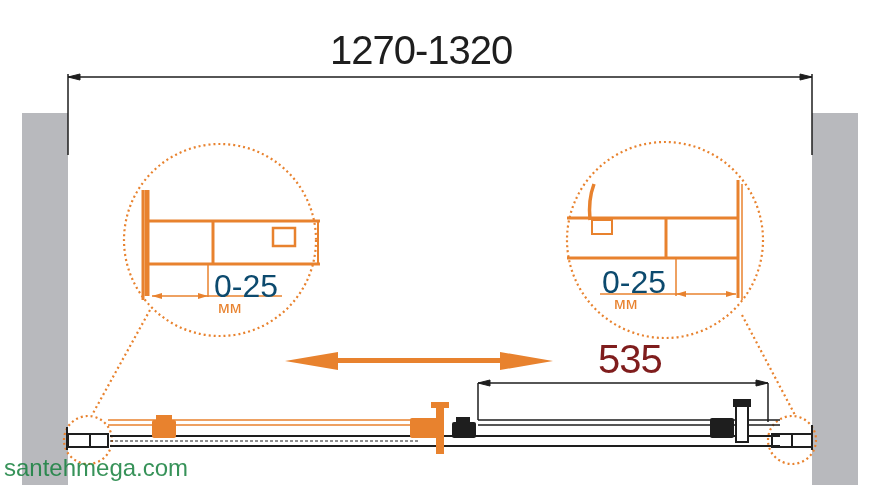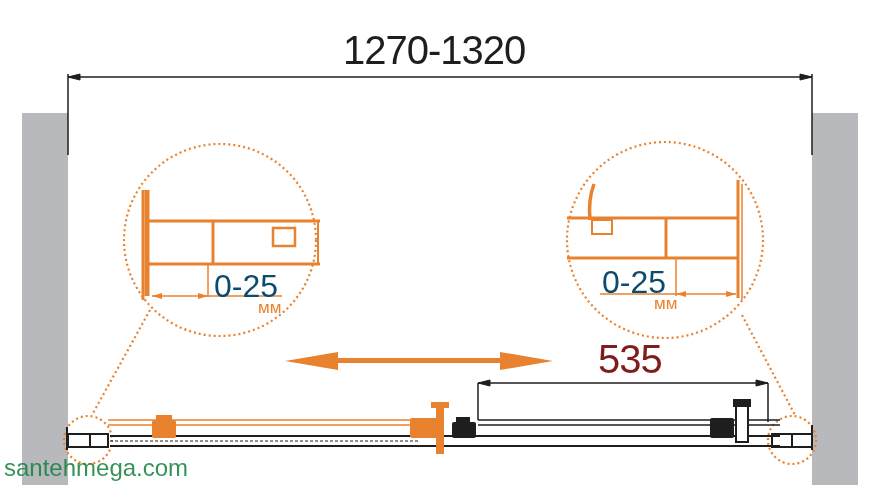--- a/index.html
+++ b/index.html
@@ -1,22 +1,22 @@
 <!DOCTYPE html>
 <html><head>
 <meta charset="utf-8">
 <style>
   html,body{margin:0;padding:0;background:#fff;}
   body{width:880px;height:500px;overflow:hidden;position:relative;font-family:"Liberation Sans",sans-serif;}
   svg{position:absolute;left:0;top:0;}
   .lbl{position:absolute;font-family:"Liberation Sans",sans-serif;white-space:nowrap;}
-  .dim-main{left:343px;top:28px;font-size:40px;color:#1e1e1e;letter-spacing:-1px;}
+  .dim-main{left:330px;top:28px;font-size:40px;color:#1e1e1e;letter-spacing:-1px;}
   .dim-535{left:598px;top:337px;font-size:40px;color:#7f1d1d;letter-spacing:-1px;}
   .adj{font-size:32px;color:#0c4a6e;}
-  .unit{font-size:17px;color:#e8822e;margin-left:40px;}
+  .unit{font-size:17px;color:#e8822e;}
   .wm{left:4px;top:454px;font-size:24px;color:#15803d;opacity:.85;}
 </style>
 </head>
 <body>
 
 <svg width="880" height="500" viewBox="0 0 880 500">
 
   <rect x="22" y="113" width="46" height="372" fill="#b8b9bd"></rect>
   <rect x="812" y="113" width="46" height="372" fill="#b8b9bd"></rect>
 

